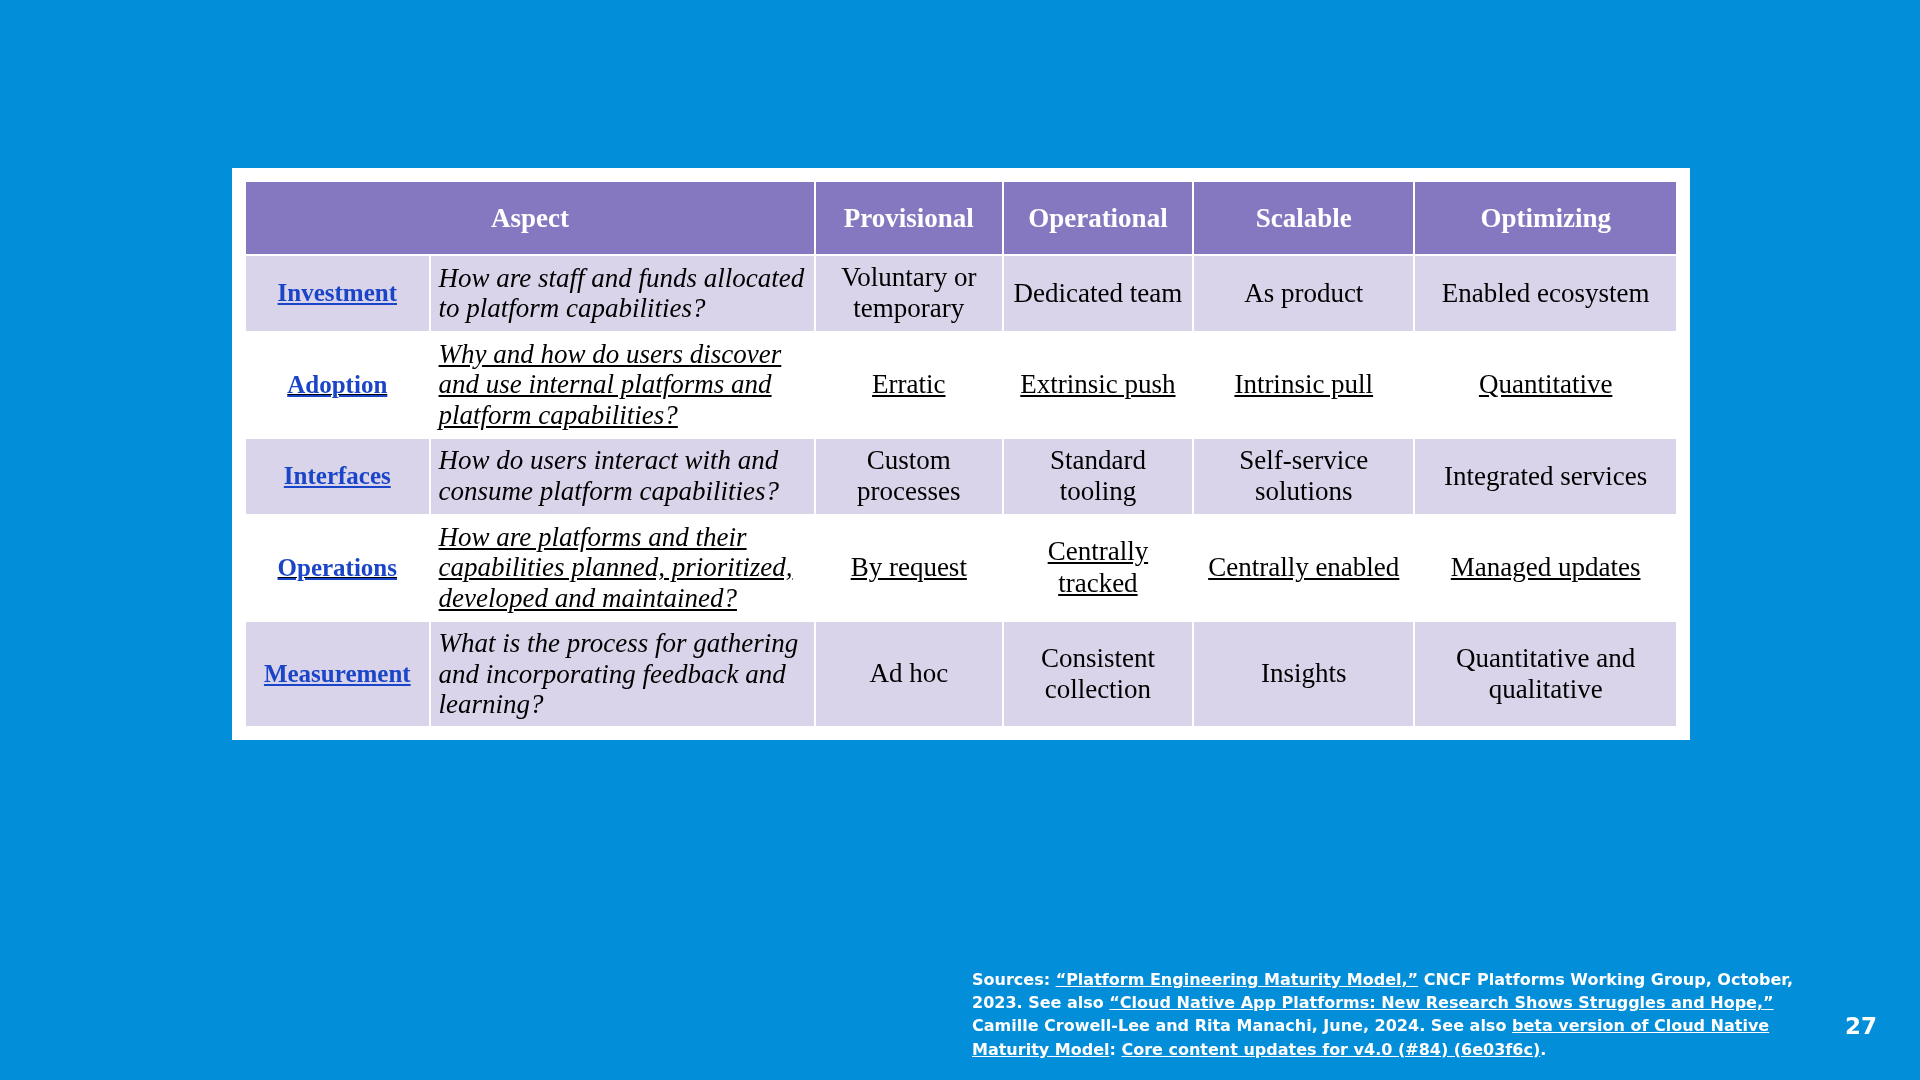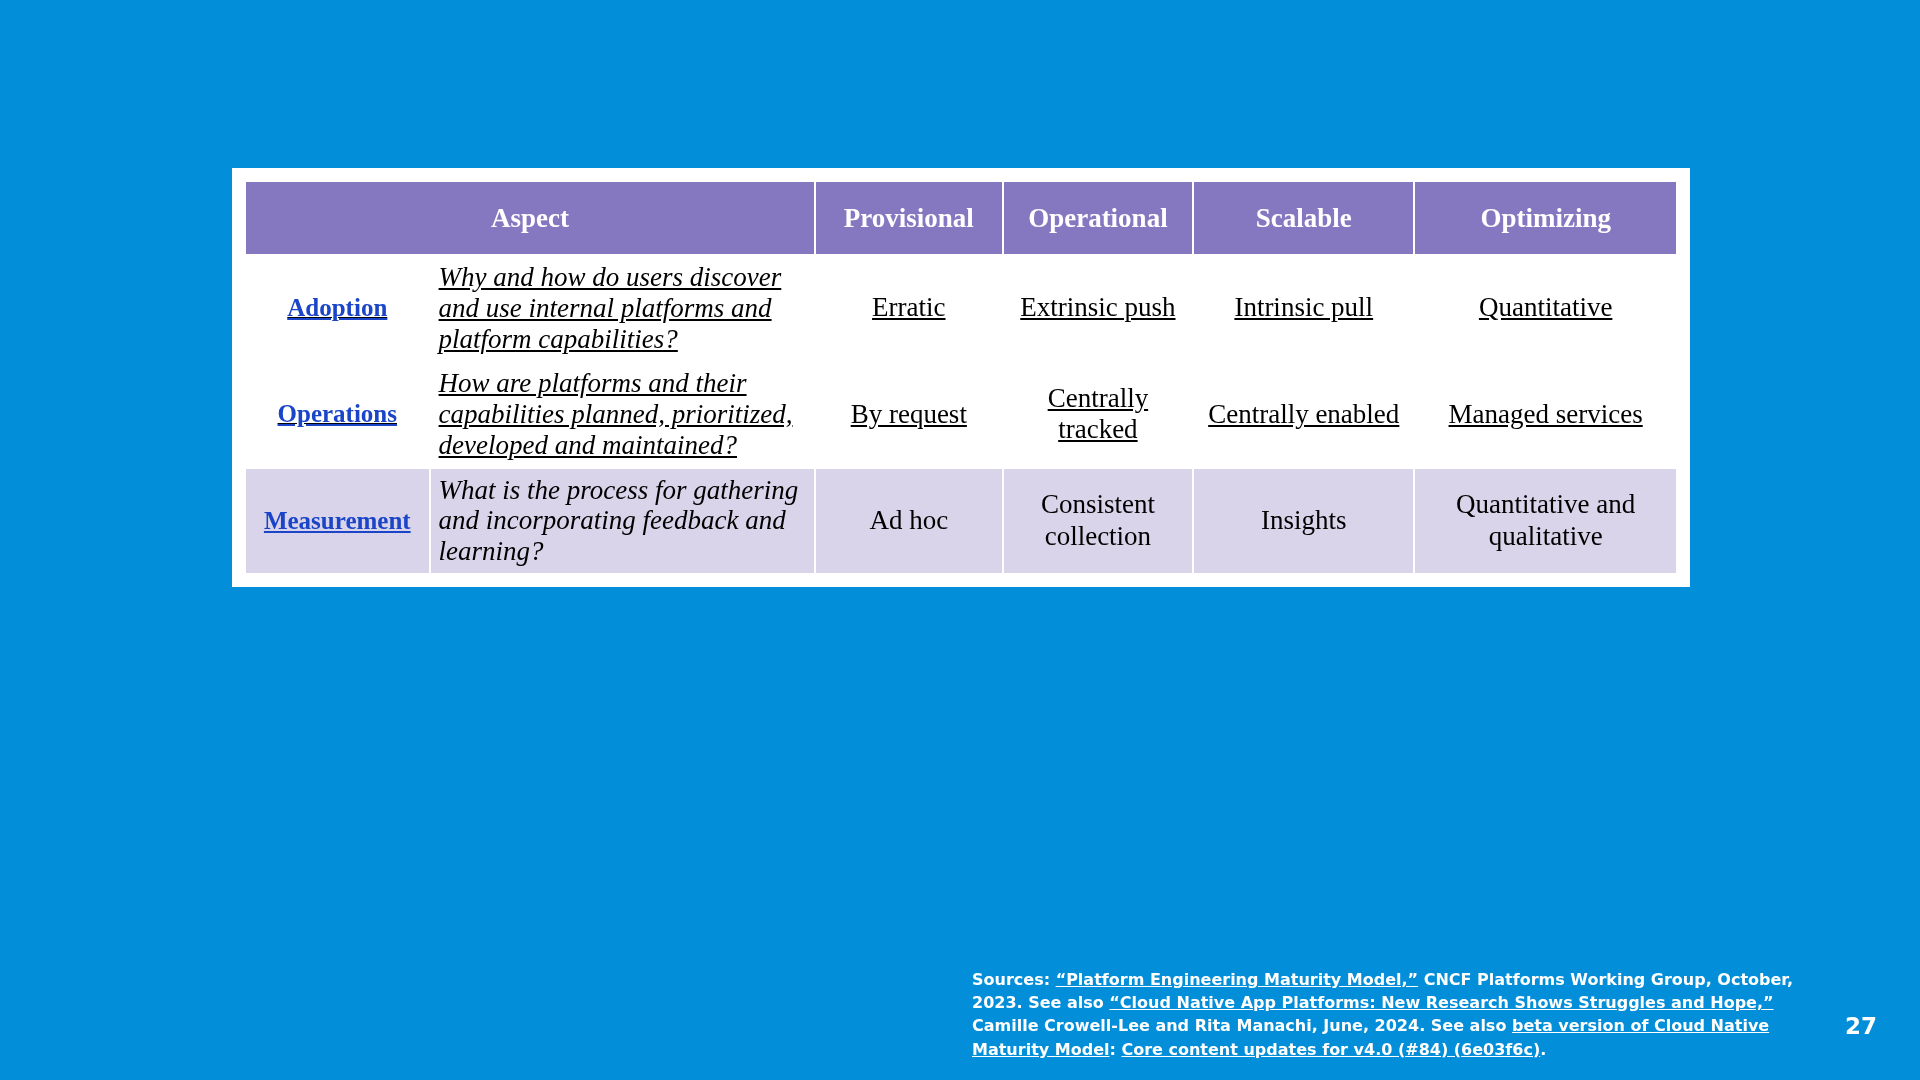--- a/index.html
+++ b/index.html
@@ -148,42 +148,62 @@
         <tr>
           <th class="aspect-head" colspan="2">Aspect</th>
           <th>Provisional</th>
           <th>Operational</th>
           <th>Scalable</th>
           <th>Optimizing</th>
         </tr>
       </thead>
       <tbody>
 
+        <tr class="shade">
+          <td class="aspect-cell">
+            <span class="aspect-link">Investment</span>
+          </td>
+          <td class="question-cell">How are staff and funds allocated to platform capabilities?</td>
+          <td class="level-cell">Voluntary or temporary</td>
+          <td class="level-cell">Dedicated team</td>
+          <td class="level-cell">As product</td>
+          <td class="level-cell">Enabled ecosystem</td>
+        </tr>
 
         <tr class="plain">
           <td class="aspect-cell">
             <span class="aspect-link">Adoption</span>
           </td>
           <td class="question-cell">Why and how do users discover and use internal platforms and platform capabilities?</td>
           <td class="level-cell">Erratic</td>
           <td class="level-cell">Extrinsic push</td>
           <td class="level-cell">Intrinsic pull</td>
           <td class="level-cell">Quantitative</td>
         </tr>
 
+        <tr class="shade">
+          <td class="aspect-cell">
+            <span class="aspect-link">Interfaces</span>
+          </td>
+          <td class="question-cell">How do users interact with and consume platform capabilities?</td>
+          <td class="level-cell">Custom processes</td>
+          <td class="level-cell">Standard tooling</td>
+          <td class="level-cell">Self-service solutions</td>
+          <td class="level-cell">Integrated services</td>
+        </tr>
 
         <tr class="plain">
           <td class="aspect-cell">
             <span class="aspect-link">Operations</span>
           </td>
           <td class="question-cell">How are platforms and their capabilities planned, prioritized, developed and maintained?</td>
           <td class="level-cell">By request</td>
           <td class="level-cell">Centrally tracked</td>
           <td class="level-cell">Centrally enabled</td>
-          <td class="level-cell">Managed services</td>
+          <td class="level-cell">Managed updates</td>
         </tr>
 
         <tr class="shade">
           <td class="aspect-cell">
             <span class="aspect-link">Measurement</span>
           </td>
           <td class="question-cell">What is the process for gathering and incorporating feedback and learning?</td>
           <td class="level-cell">Ad hoc</td>
           <td class="level-cell">Consistent collection</td>
           <td class="level-cell">Insights</td>

